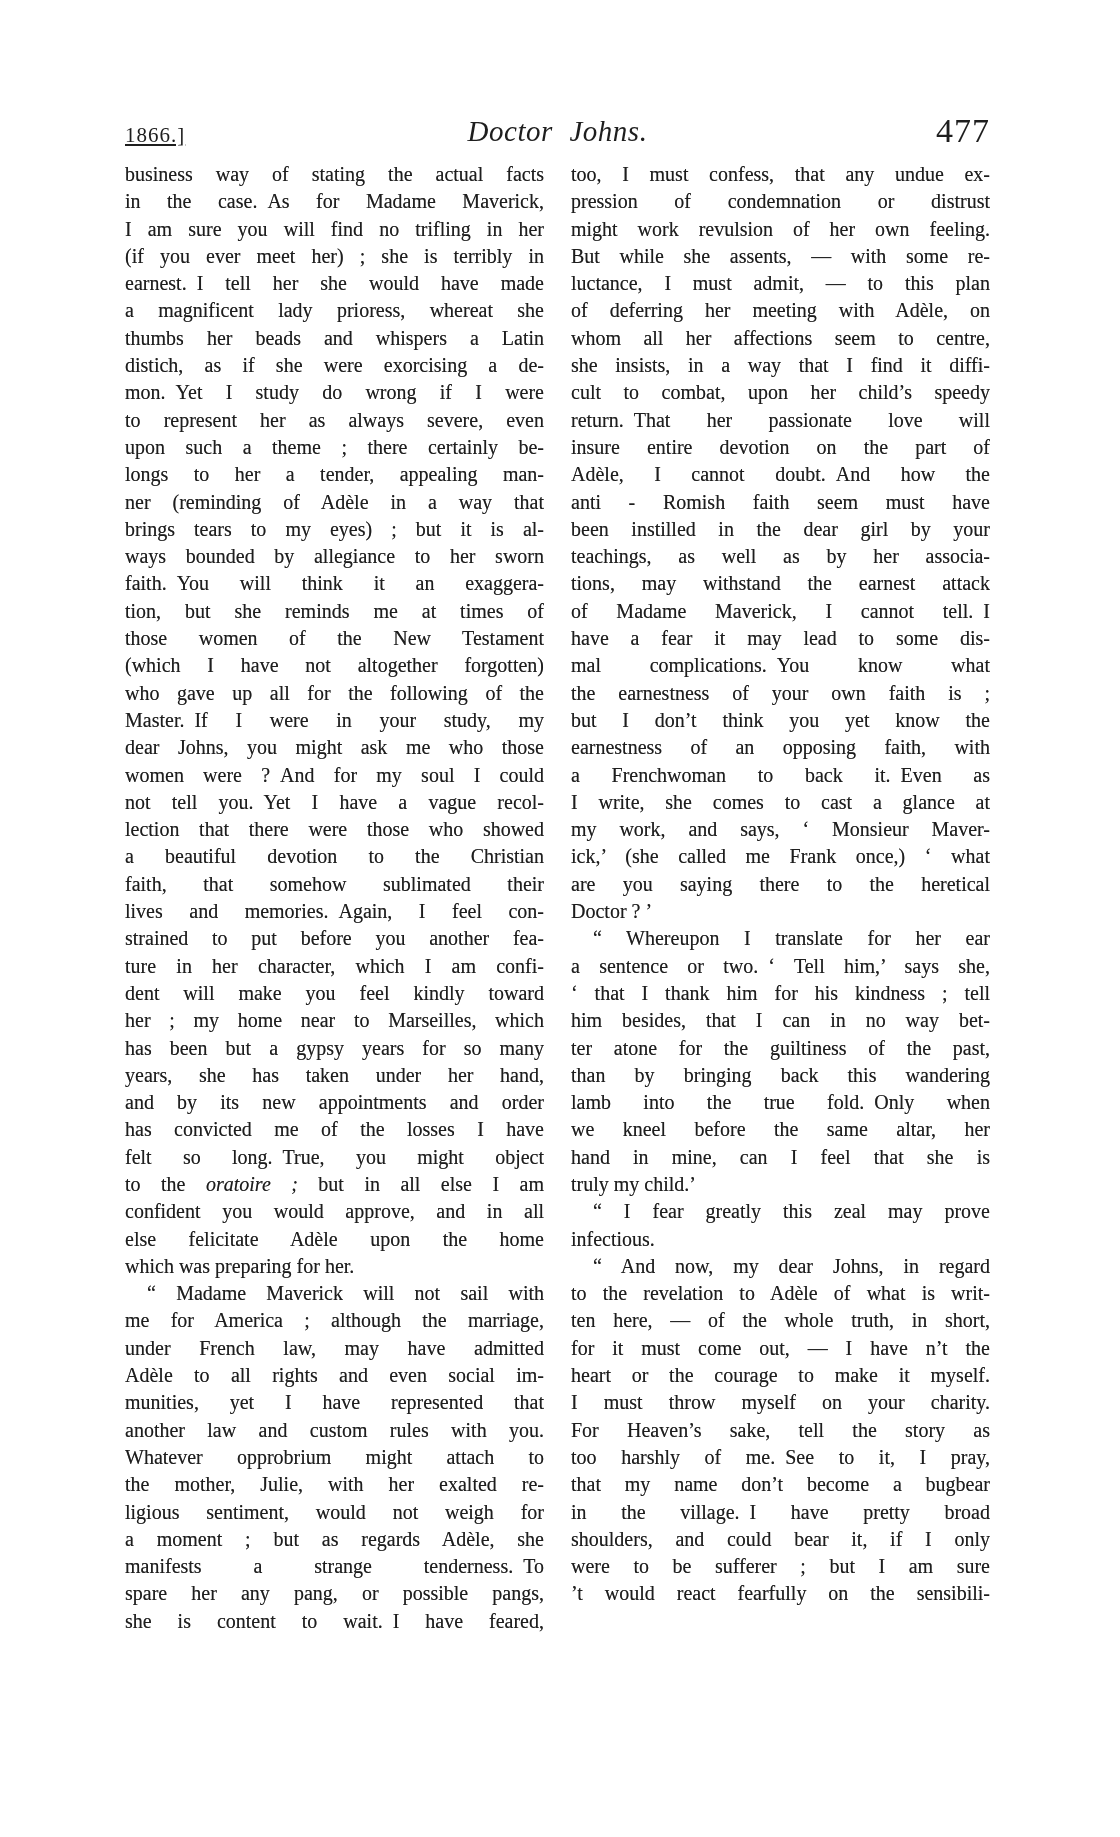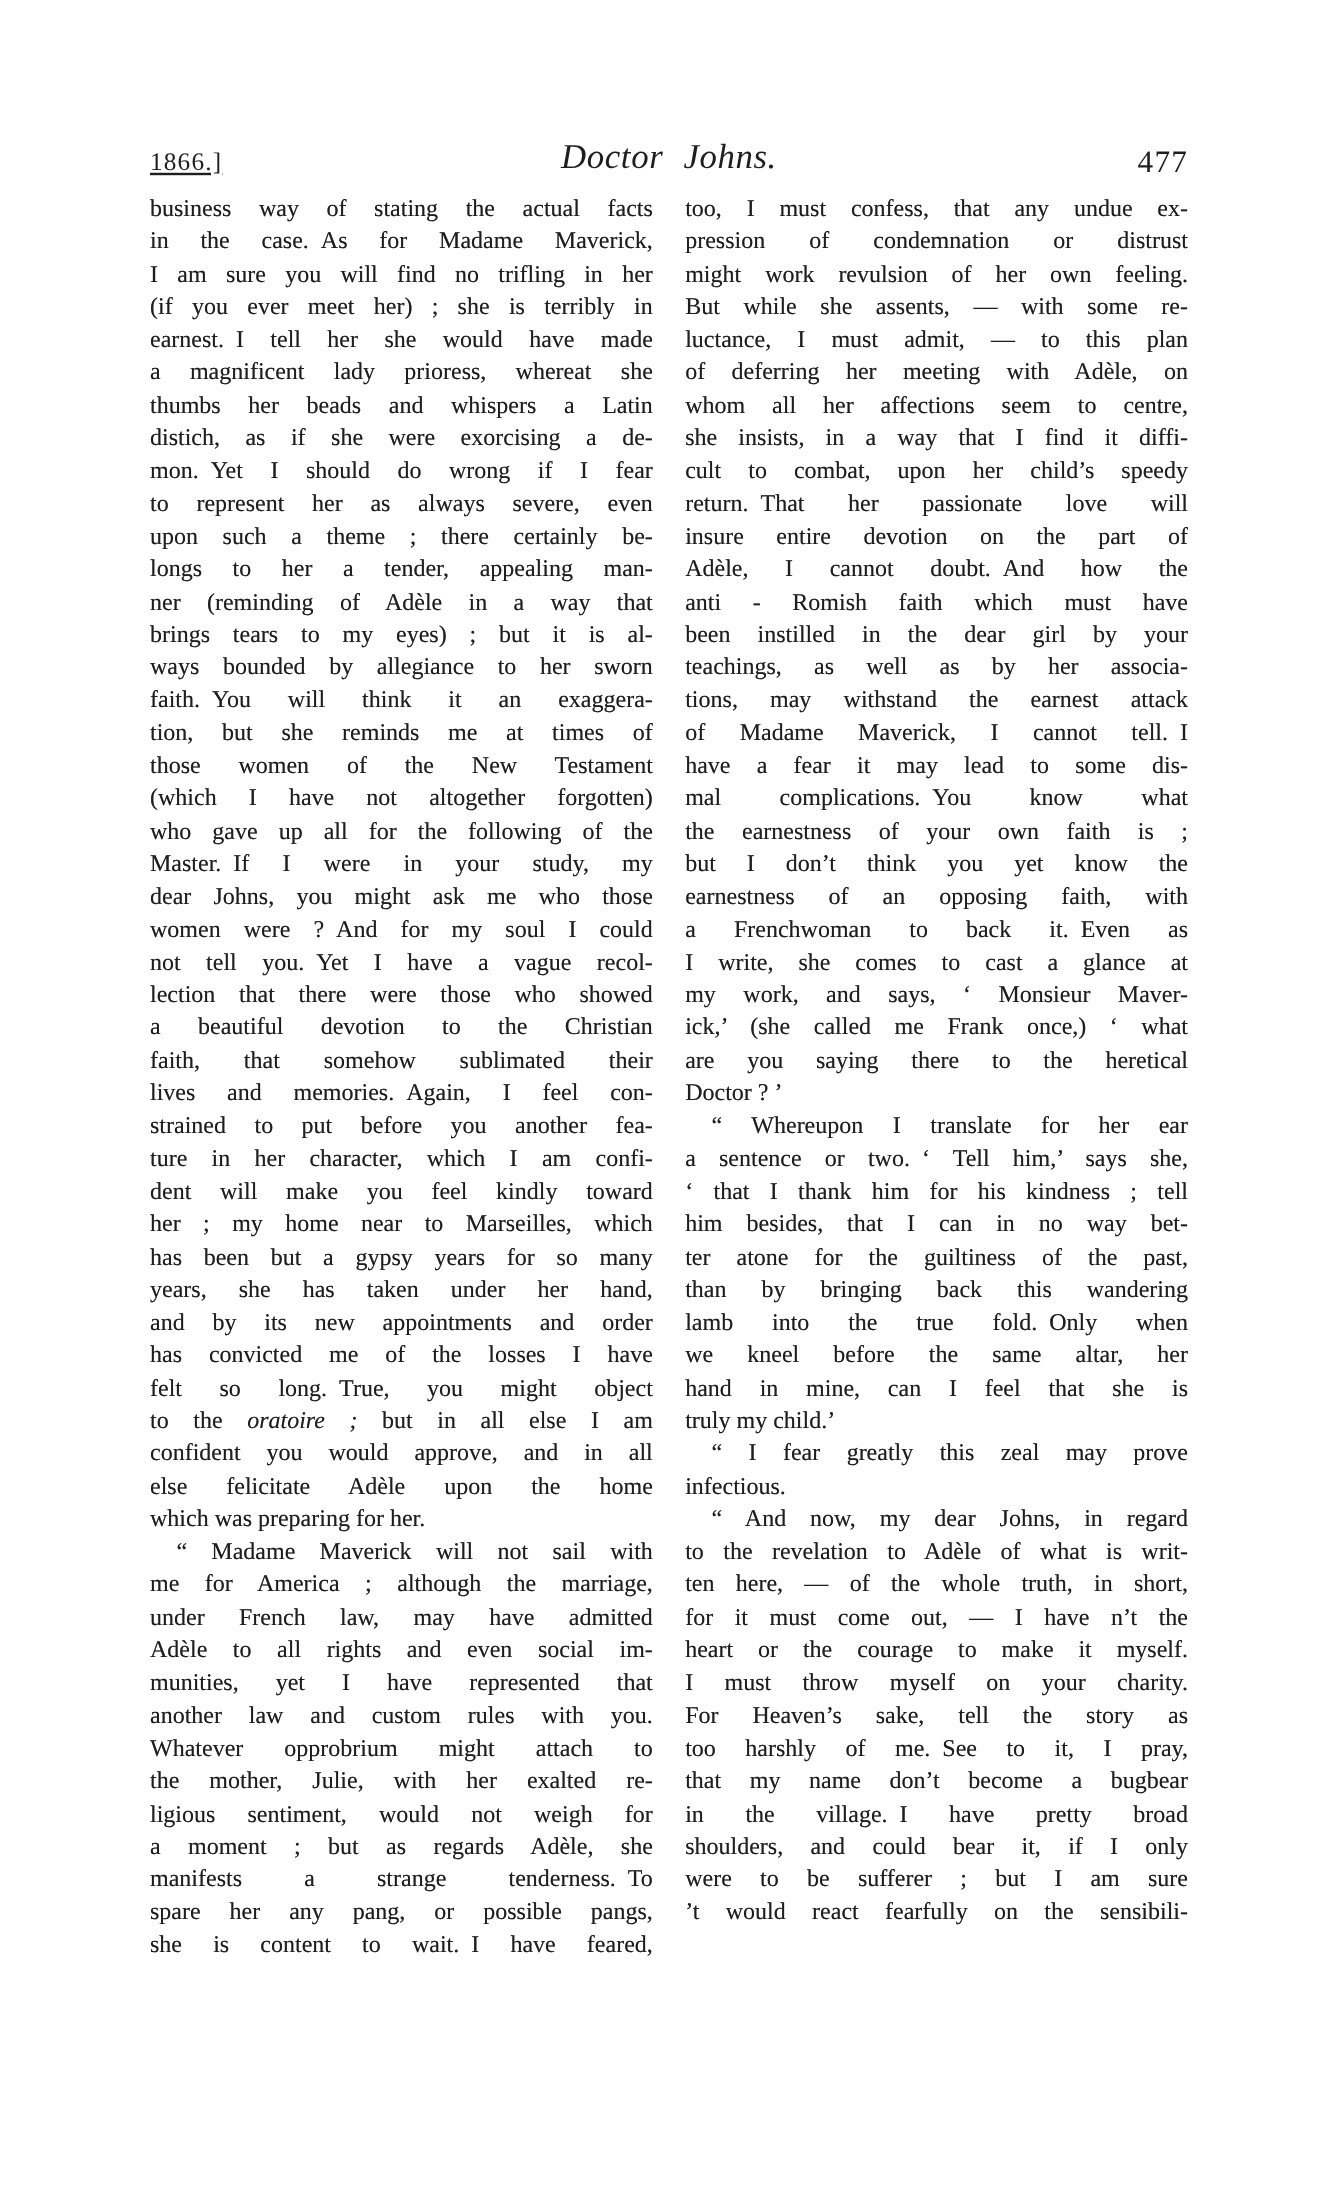--- a/index.html
+++ b/index.html
@@ -9,21 +9,21 @@
     position:relative;
     font-family:"Liberation Serif", serif;
     color:#1e1e1e;
     overflow:hidden;
   }
   .page { position:absolute; inset:0; }
   .header { position:absolute; left:125px; top:108px; width:865px; height:42px; }
   .h-date  { position:absolute; left:0;  bottom:2px; font-size:21px; letter-spacing:1px;text-decoration:underline; }
   .h-title { position:absolute; left:0; right:0; bottom:2px; text-align:center;
              font-style:italic; font-size:29px; word-spacing:9px; letter-spacing:0.5px; }
-  .h-page  { position:absolute; right:0; bottom:0;  font-size:26px; letter-spacing:1px; }
+  .h-page  { position:absolute; right:0; bottom:0;  font-size:34px; letter-spacing:1px; }
   .columns {
     position:absolute; left:125px; top:161px; width:865px;
     display:flex; gap:27px;
   }
   .column { width:419px; }
   .para { margin:0; }
   .line {
     font-size:20px;
     line-height:27.3px;
     text-align:justify;
@@ -47,21 +47,21 @@
     <div class="column">
         <div class="para">
           <div class="line">business way of stating the actual facts</div>
           <div class="line">in the case. As for Madame Maverick,</div>
           <div class="line">I am sure you will find no trifling in her</div>
           <div class="line">(if you ever meet her) ; she is terribly in</div>
           <div class="line">earnest. I tell her she would have made</div>
           <div class="line">a magnificent lady prioress, whereat she</div>
           <div class="line">thumbs her beads and whispers a Latin</div>
           <div class="line">distich, as if she were exorcising a de-</div>
-          <div class="line">mon. Yet I should do wrong if I fear</div>
+          <div class="line">mon. Yet I study do wrong if I were</div>
           <div class="line">to represent her as always severe, even</div>
           <div class="line">upon such a theme ; there certainly be-</div>
           <div class="line">longs to her a tender, appealing man-</div>
           <div class="line">ner (reminding of Adèle in a way that</div>
           <div class="line">brings tears to my eyes) ; but it is al-</div>
           <div class="line">ways bounded by allegiance to her sworn</div>
           <div class="line">faith. You will think it an exaggera-</div>
           <div class="line">tion, but she reminds me at times of</div>
           <div class="line">those women of the New Testament</div>
           <div class="line">(which I have not altogether forgotten)</div>
@@ -111,21 +111,21 @@
           <div class="line">might work revulsion of her own feeling.</div>
           <div class="line">But while she assents, — with some re-</div>
           <div class="line">luctance, I must admit, — to this plan</div>
           <div class="line">of deferring her meeting with Adèle, on</div>
           <div class="line">whom all her affections seem to centre,</div>
           <div class="line">she insists, in a way that I find it diffi-</div>
           <div class="line">cult to combat, upon her child’s speedy</div>
           <div class="line">return. That her passionate love will</div>
           <div class="line">insure entire devotion on the part of</div>
           <div class="line">Adèle, I cannot doubt. And how the</div>
-          <div class="line">anti - Romish faith which must have</div>
+          <div class="line">anti - Romish faith seem must have</div>
           <div class="line">been instilled in the dear girl by your</div>
           <div class="line">teachings, as well as by her associa-</div>
           <div class="line">tions, may withstand the earnest attack</div>
           <div class="line">of Madame Maverick, I cannot tell. I</div>
           <div class="line">have a fear it may lead to some dis-</div>
           <div class="line">mal complications. You know what</div>
           <div class="line">the earnestness of your own faith is ;</div>
           <div class="line">but I don’t think you yet know the</div>
           <div class="line">earnestness of an opposing faith, with</div>
           <div class="line">a Frenchwoman to back it. Even as</div>

